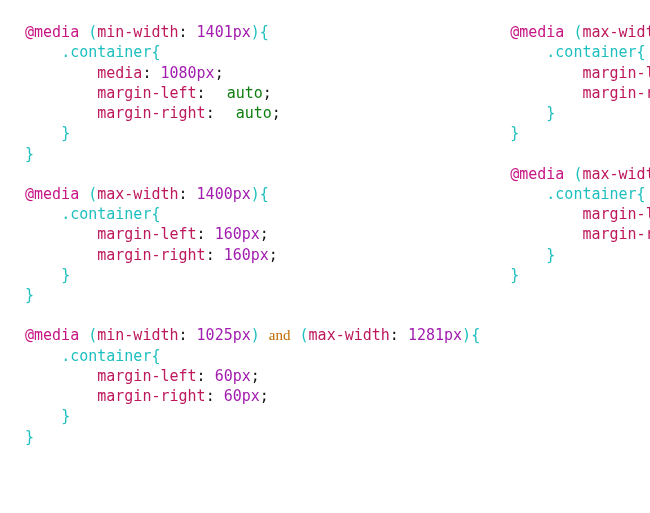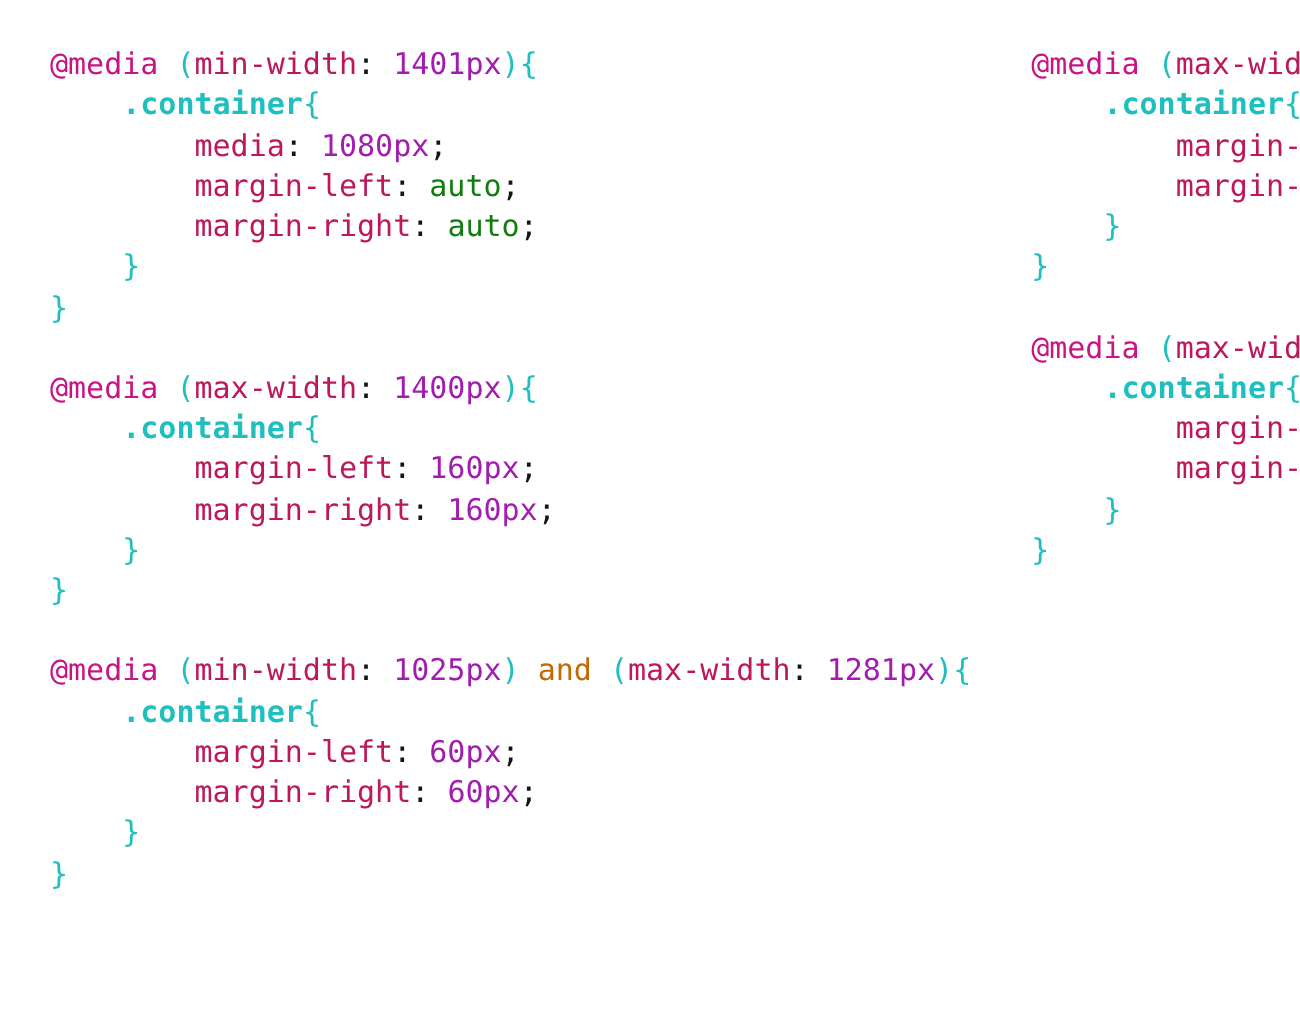--- a/index.html
+++ b/index.html
@@ -24,25 +24,25 @@
     gap: 20px;
   }
   pre {
     margin: 0;
     white-space: pre;
     font-family: inherit;
   }
   .kw     { color: #c71585; margin-top: 36px; }   
   .punc   { color: #1fbfbf; }   
   .prop   { color: #be185d; }   
-  .sel    { color: #1fbfbf; font-weight: bold; }   
+  .sel    { color: #1fbfbf; }   
   .colon  { color: #141414; }   
   .num    { color: #a21caf; }   
-  .val    { color: #0f7e0f; }   
-  .and    { color: #c06a00; }   
+  .val    { color: #0f7e0f; margin-left: 12px; }   
+  .and    { color: #c06a00; font-family: Liberation Serif, serif; }   
 </style>
 </head>
 <body>
 
 <div class="code-wrap">
   <div class="col">
 
     <pre><span class="kw">@media</span><span class="colon"> </span><span class="punc">(</span><span class="prop">min-width</span><span class="colon">:</span><span class="colon"> </span><span class="num">1401px</span><span class="punc">)</span><span class="punc">{</span>
     <span class="sel">.container</span><span class="punc">{</span>
         <span class="prop">media</span><span class="colon">:</span><span class="colon"> </span><span class="num">1080px</span><span class="colon">;</span>

